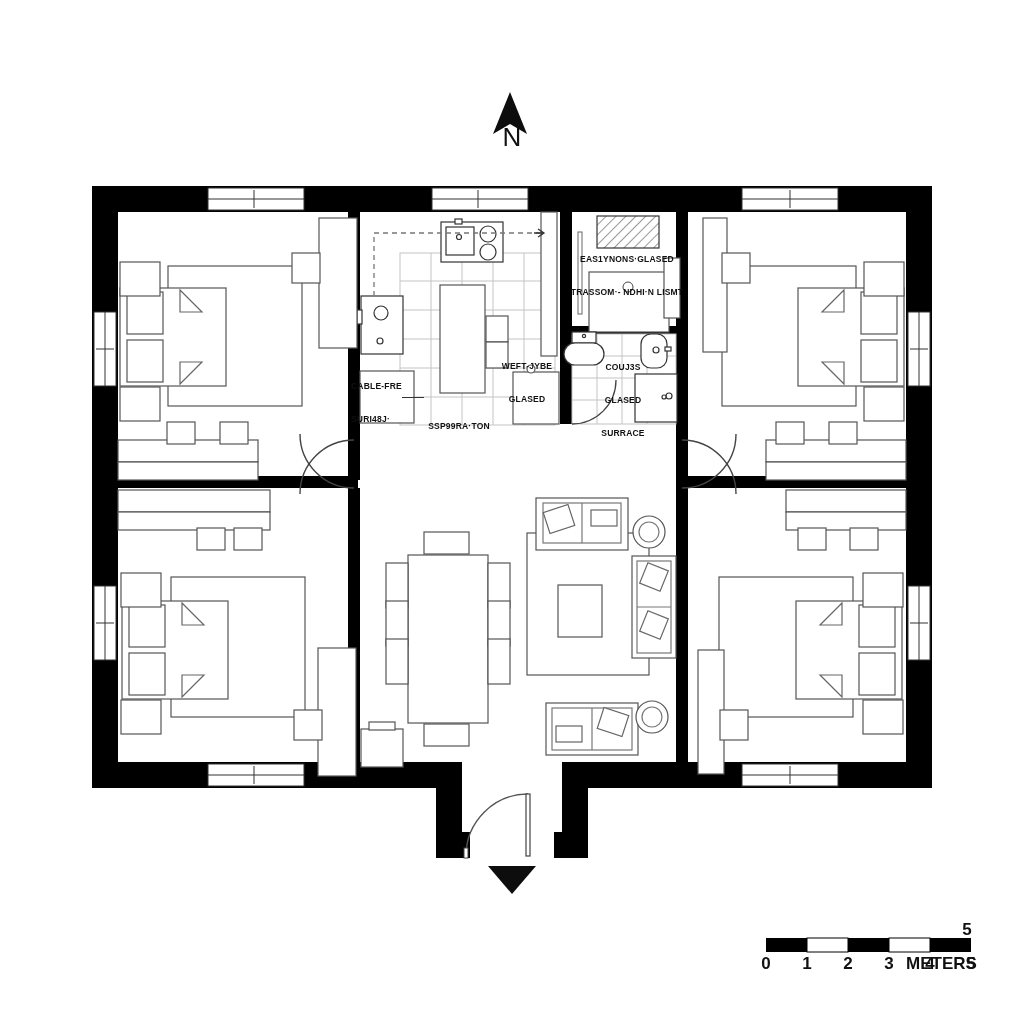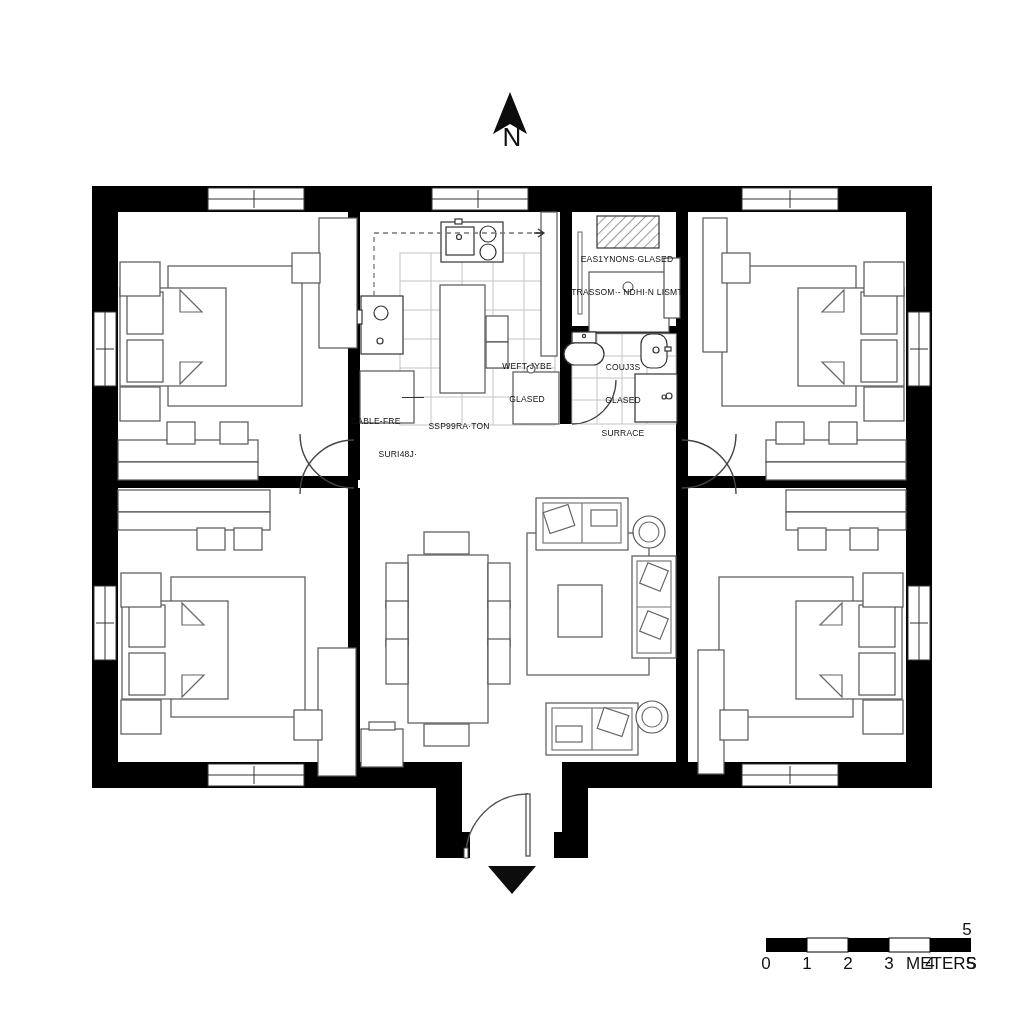--- a/index.html
+++ b/index.html
@@ -1,19 +1,19 @@
 <!DOCTYPE html>
 <html><head>
 <meta charset="utf-8">
 <style>
   html,body{margin:0;padding:0;background:#ffffff;}
   body{width:1024px;height:1024px;font-family:"Liberation Sans",sans-serif;overflow:hidden;}
   #plan{position:relative;width:1024px;height:1024px;background:#ffffff;}
   #plan svg{position:absolute;left:0;top:0;}
-  .lbl{position:absolute;font-family:"Liberation Sans",sans-serif;color:#111;white-space:pre;text-align:center;}
+  .lbl{position:absolute;font-family:"Liberation Sans",sans-serif;color:#111;white-space:pre;text-align:center;font-weight:bold;}
   #north-letter{font-size:26px;font-weight:400;color:#111;}
   .annot{font-size:8.5px;letter-spacing:.2px;line-height:11px;}
   .scale-num{font-size:17px;color:#111;}
 </style>
 </head>
 <body>
 
 <div id="plan">
 
 <svg width="1024" height="1024" viewBox="0 0 1024 1024">
@@ -381,23 +381,23 @@
   <div>WEFT-JYBE</div>
   <div>GLASED</div>
 </div>
 
 <div class="lbl annot" style="left:588px;top:340px;width:70px;">
   <div>COUJ3S</div>
   <div>GLASED</div>
   <div>SURRACE</div>
 </div>
 
-<div class="lbl annot" style="left:351px;top:394px;width:66px;text-align:left;">
+<div class="lbl annot" style="left:351px;top:359px;width:66px;text-align:left;">
   <div>CABLE-FRE</div>
-  <div style="text-align:right;">SURI48J·</div>
+  <div style="text-align:left;">SURI48J·</div>
 </div>
 
 <div class="lbl annot" style="left:421px;top:389px;width:76px;margin-top:32px;">SSP99RA·TON</div>
 
 <div style="position:absolute;left:402px;top:397px;width:22px;height:1px;background:#333;"></div>
 
 <div class="lbl scale-num" style="left:955px;top:920px;width:24px;">5</div>
 
 <div class="lbl scale-num" style="left:754px;top:954px;width:24px;">0</div>
 <div class="lbl scale-num" style="left:795px;top:954px;width:24px;">1</div>

